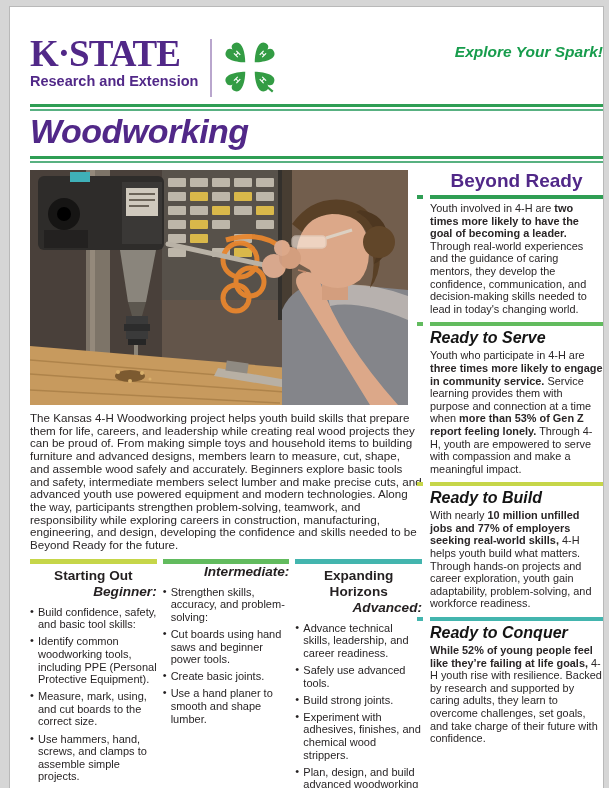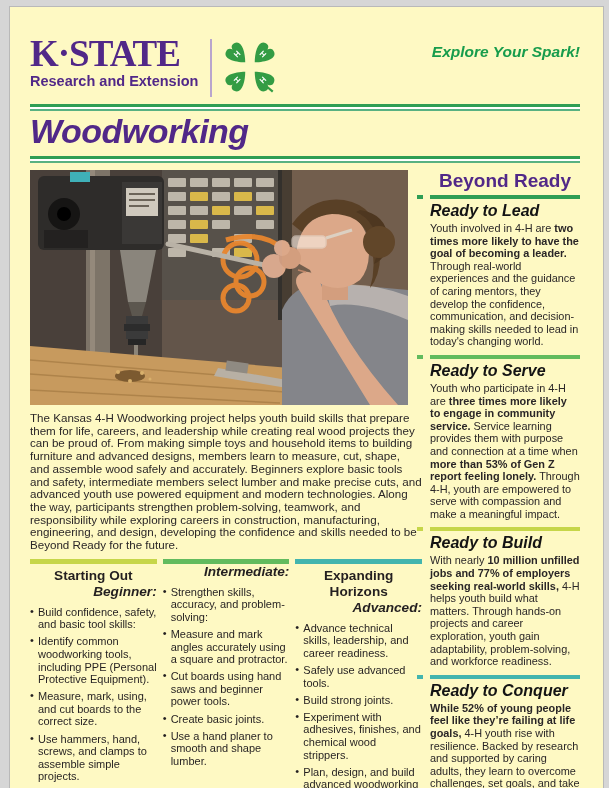--- a/index.html
+++ b/index.html
@@ -3,22 +3,22 @@
 <meta charset="utf-8">
 <style>
   html,body{margin:0;padding:0;}
   body{
     width:609px;height:788px;background:#d6d6d6;overflow:hidden;position:relative;
     font-family:"Liberation Sans",sans-serif;color:#231f20;
     -webkit-font-smoothing:antialiased;
   }
   .page{
     position:absolute;left:9px;top:6px;right:5px;bottom:0;
-    background:#fef9c3;border:1px solid #b9b9b9;border-bottom:none;
-    padding:0 23px 0 20px;box-sizing:border-box;overflow:hidden;
+    background:#ffffff;border:1px solid #b9b9b9;border-bottom:none;
+    padding:0 0 0 20px;box-sizing:border-box;overflow:hidden;
   }
   
   .logo-row{margin-top:30px;display:flex;align-items:flex-start;}
   .wordmark{
     font-family:"Liberation Serif",serif;font-weight:700;color:#512888;
     font-size:37px;line-height:34px;letter-spacing:-1px;
   }
   .logo-sub{font-weight:700;color:#512888;font-size:14.5px;margin-top:2px;}
   .logo-divider{width:2px;height:58px;background:#b9a6cd;margin:2px 10px 0 12px;}
   .clover{width:56px;height:58px;margin-top:1px;}
@@ -256,21 +256,20 @@
             <li>Use hammers, hand, screws, and clamps to assemble simple projects.</li>
             <li>Develop responsibility, focus, and hand-eye coordination through hands-on work.</li>
           </ul>
         </div>
 
         <div class="col">
           <div class="col-bar" style="background: rgb(98, 187, 94);"></div>
           <div class="col-level">Intermediate:</div>
           <ul class="bullets">
             <li>Strengthen skills, accuracy, and problem-solving:</li>
-            <li>Measure and mark angles accurately using a square and protractor.</li>
             <li>Cut boards using hand saws and beginner power tools.</li>
             <li>Create basic joints.</li>
             <li>Use a hand planer to smooth and shape lumber.</li>
 
           </ul>
         </div>
 
         <div class="col">
           <div class="col-bar" style="background: rgb(67, 181, 174);"></div>
           <div class="col-head">Expanding Horizons</div>
@@ -285,21 +284,20 @@
           </ul>
         </div>
 
       </div>
     </div>
 
     <aside class="sidebar">
       <h2 class="sb-head">Beyond Ready</h2>
 
       <div class="sb-rule" style="background: rgb(47, 158, 84);"></div>
-      <h3 class="sb-sec-title">Ready to Lead</h3>
       <p class="sb-text"><span>Youth involved in 4-H are </span><b>two times more likely to have the goal of becoming a leader.</b><span> Through real-world experiences and the guidance of caring mentors, they develop the confidence, communication, and decision-making skills needed to lead in today's changing world.</span></p>
 
       <div class="sb-rule" style="background: rgb(98, 187, 94);"></div>
       <h3 class="sb-sec-title">Ready to Serve</h3>
       <p class="sb-text"><span>Youth who participate in 4-H are </span><b>three times more likely to engage in community service.</b><span> Service learning provides them with purpose and connection at a time when </span><b>more than 53% of Gen Z report feeling lonely.</b><span> Through 4-H, youth are empowered to serve with compassion and make a meaningful impact.</span></p>
 
       <div class="sb-rule" style="background: rgb(198, 214, 73);"></div>
       <h3 class="sb-sec-title">Ready to Build</h3>
       <p class="sb-text"><span>With nearly </span><b>10 million unfilled jobs and 77% of employers seeking real-world skills,</b><span> 4-H helps youth build what matters. Through hands-on projects and career exploration, youth gain adaptability, problem-solving, and workforce readiness.</span></p>
 

